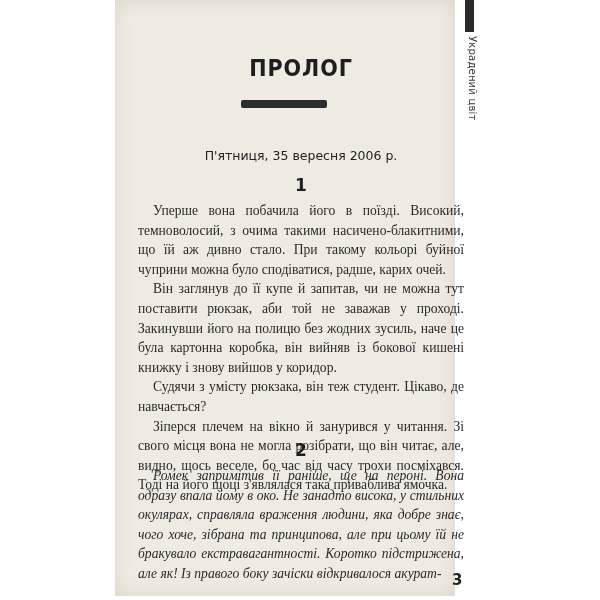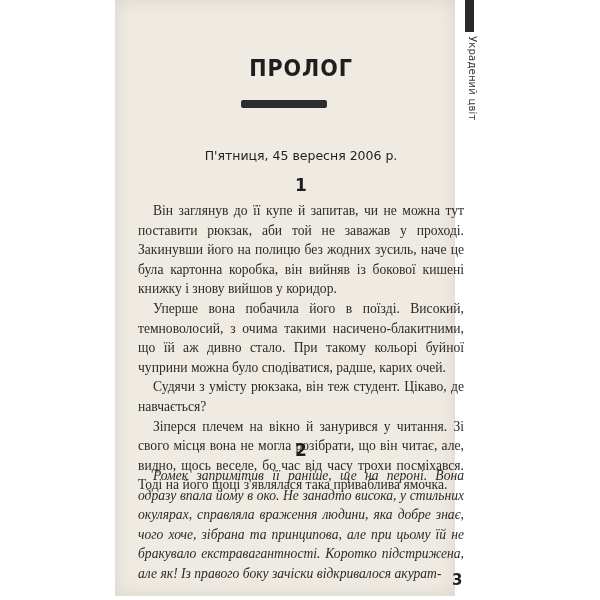--- a/index.html
+++ b/index.html
@@ -50,27 +50,27 @@
 </head>
 <body>
 
 <div class="page">
   <div class="side-tab"></div>
   <div class="side-title">Украдений цвіт</div>
 
   <div class="heading">ПРОЛОГ</div>
   <div class="heading-bar"></div>
 
-  <div class="dateline">П'ятниця, 45 вересня 2006 р.</div>
+  <div class="dateline">П'ятниця, 35 вересня 2006 р.</div>
 
   <div class="chapter-num" style="top:175px;">1</div>
 
   <div class="text" style="top:201px;">
+    <p>Уперше вона побачила його в поїзді. Високий, темноволосий, з очима такими насичено-блакитними, що їй аж дивно стало. При такому кольорі буйної чуприни можна було сподіватися, радше, карих очей.</p>
     <p>Він заглянув до її купе й запитав, чи не можна тут поставити рюкзак, аби той не заважав у проході. Закинувши його на полицю без жодних зусиль, наче це була картонна коробка, він вийняв із бокової кишені книжку і знову вийшов у коридор.</p>
-    <p>Уперше вона побачила його в поїзді. Високий, темноволосий, з очима такими насичено-блакитними, що їй аж дивно стало. При такому кольорі буйної чуприни можна було сподіватися, радше, карих очей.</p>
     <p>Судячи з умісту рюкзака, він теж студент. Цікаво, де навчається?</p>
     <p>Зіперся плечем на вікно й занурився у читання. Зі свого місця вона не могла розібрати, що він читає, але, видно, щось веселе, бо час від часу трохи посміхався. Тоді на його щоці з'являлася така приваблива ямочка.</p>
   </div>
 
   <div class="chapter-num" style="top:440px;">2</div>
 
   <div class="text" style="top:466px;font-style:italic;">
     <p>Ромек запримітив її раніше, ще на пероні. Вона одразу впала йому в око. Не занадто висока, у стильних окулярах, справляла враження людини, яка добре знає, чого хоче, зібрана та принципова, але при цьому їй не бракувало екстравагантності. Коротко підстрижена, але як! Із правого боку зачіски відкривалося акурат-</p>
   </div>
 

